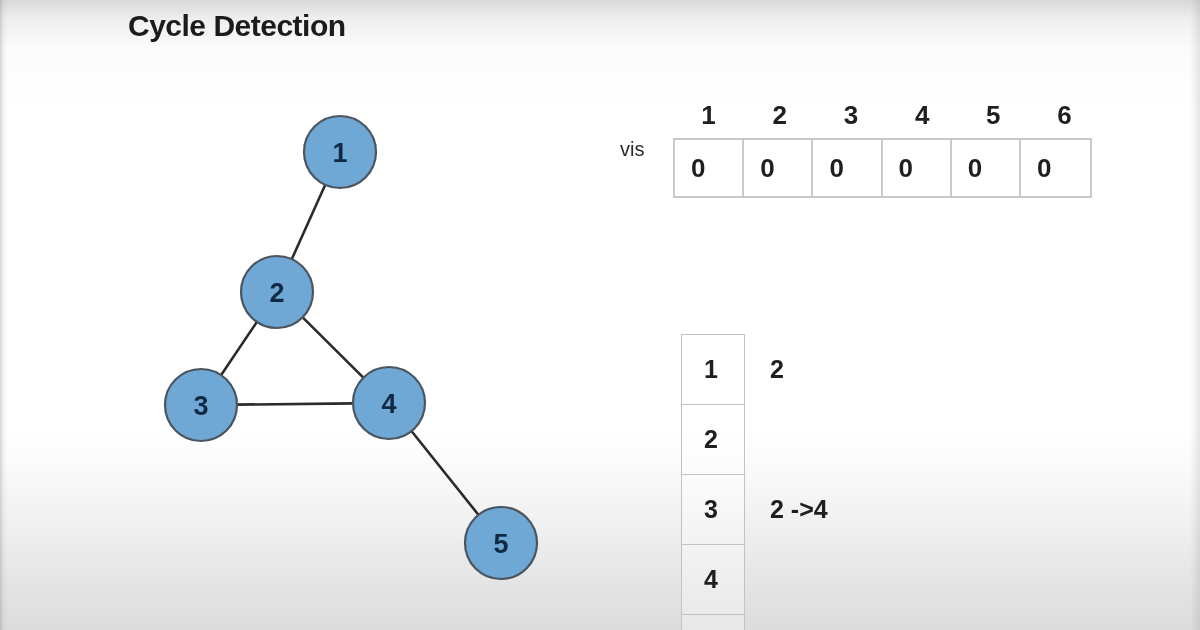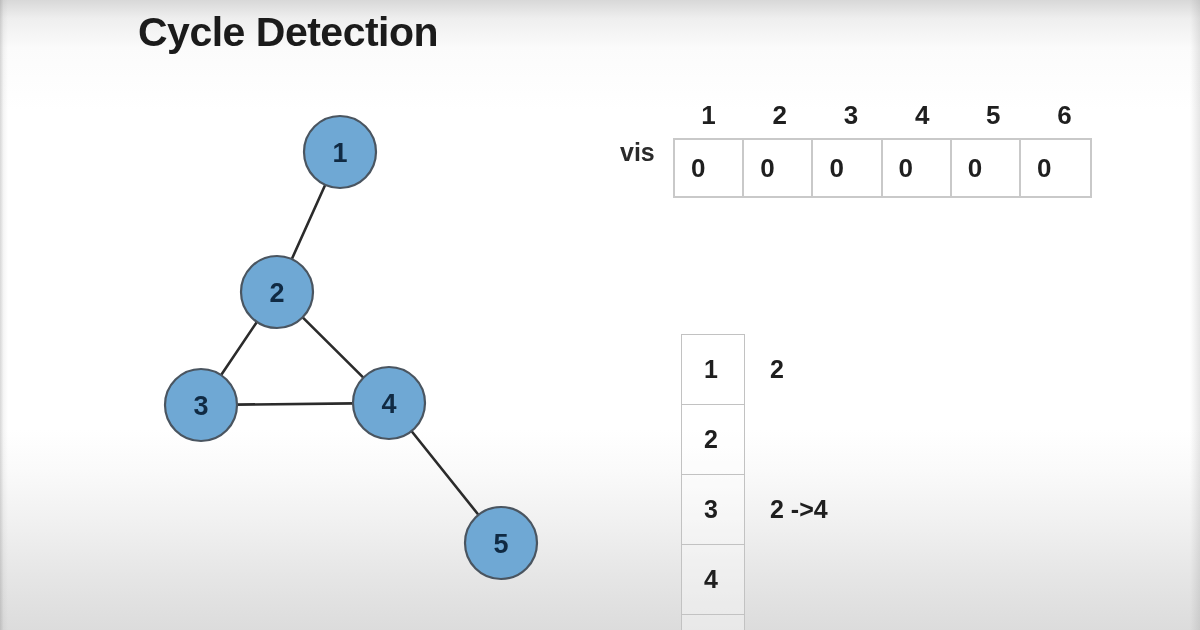--- a/index.html
+++ b/index.html
@@ -40,23 +40,23 @@
   }
   .edge-band.right {
     right: 0;
     width: 10px;
     background: linear-gradient(to left, rgba(140,140,140,0.22), rgba(255,255,255,0) 100%);
   }
 
   
   #title {
     position: absolute;
-    left: 138px;
+    left: 128px;
     top: 9px;
-    font-size: 41px;
+    font-size: 30px;
     font-weight: bold;
     letter-spacing: -0.5px;
     color: #1b1b1b;
     white-space: nowrap;
   }
 
   
   #graph-area {
     position: absolute;
     left: 0;
@@ -89,22 +89,22 @@
     position: absolute;
     left: 612px;
     top: 100px;
     width: 500px;
     height: 110px;
   }
   #vis-label {
     position: absolute;
     left: 8px;
     top: 38px;
-    font-size: 25px;
-    font-weight: bold;
+    font-size: 20px;
+    font-weight: normal;
     color: #2b2b2b;
   }
   #vis-headers {
     position: absolute;
     left: 61px;
     top: 0px;
     display: flex;
   }
   .vis-header-cell {
     width: 71.2px;

